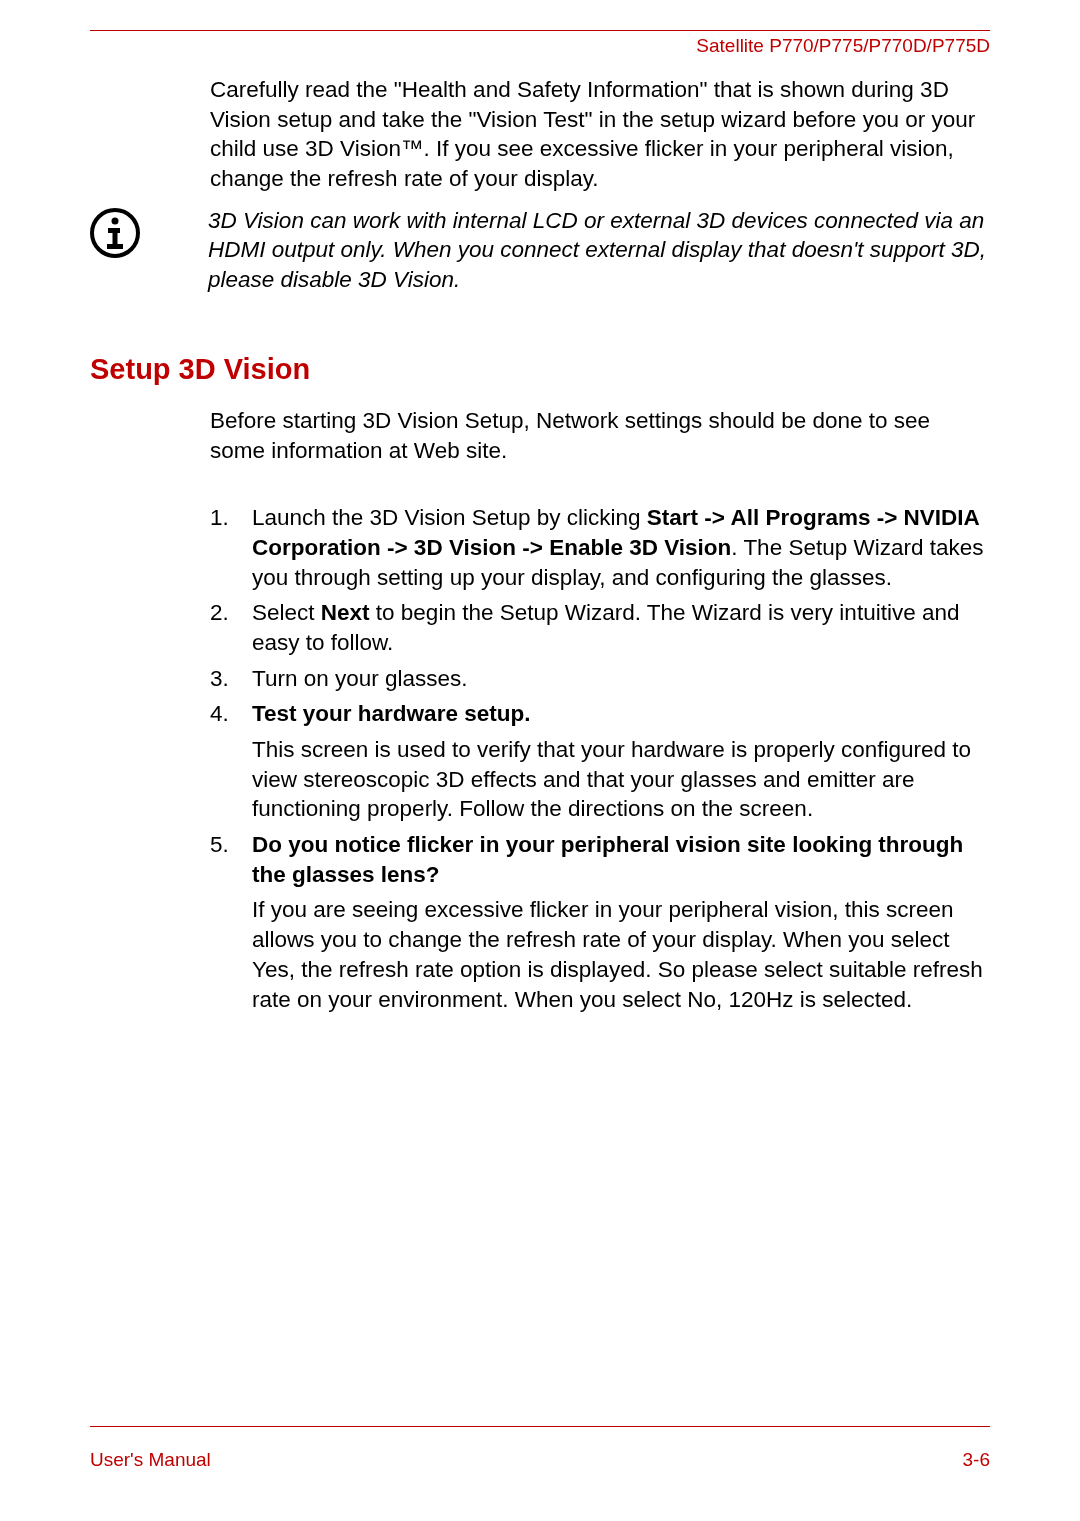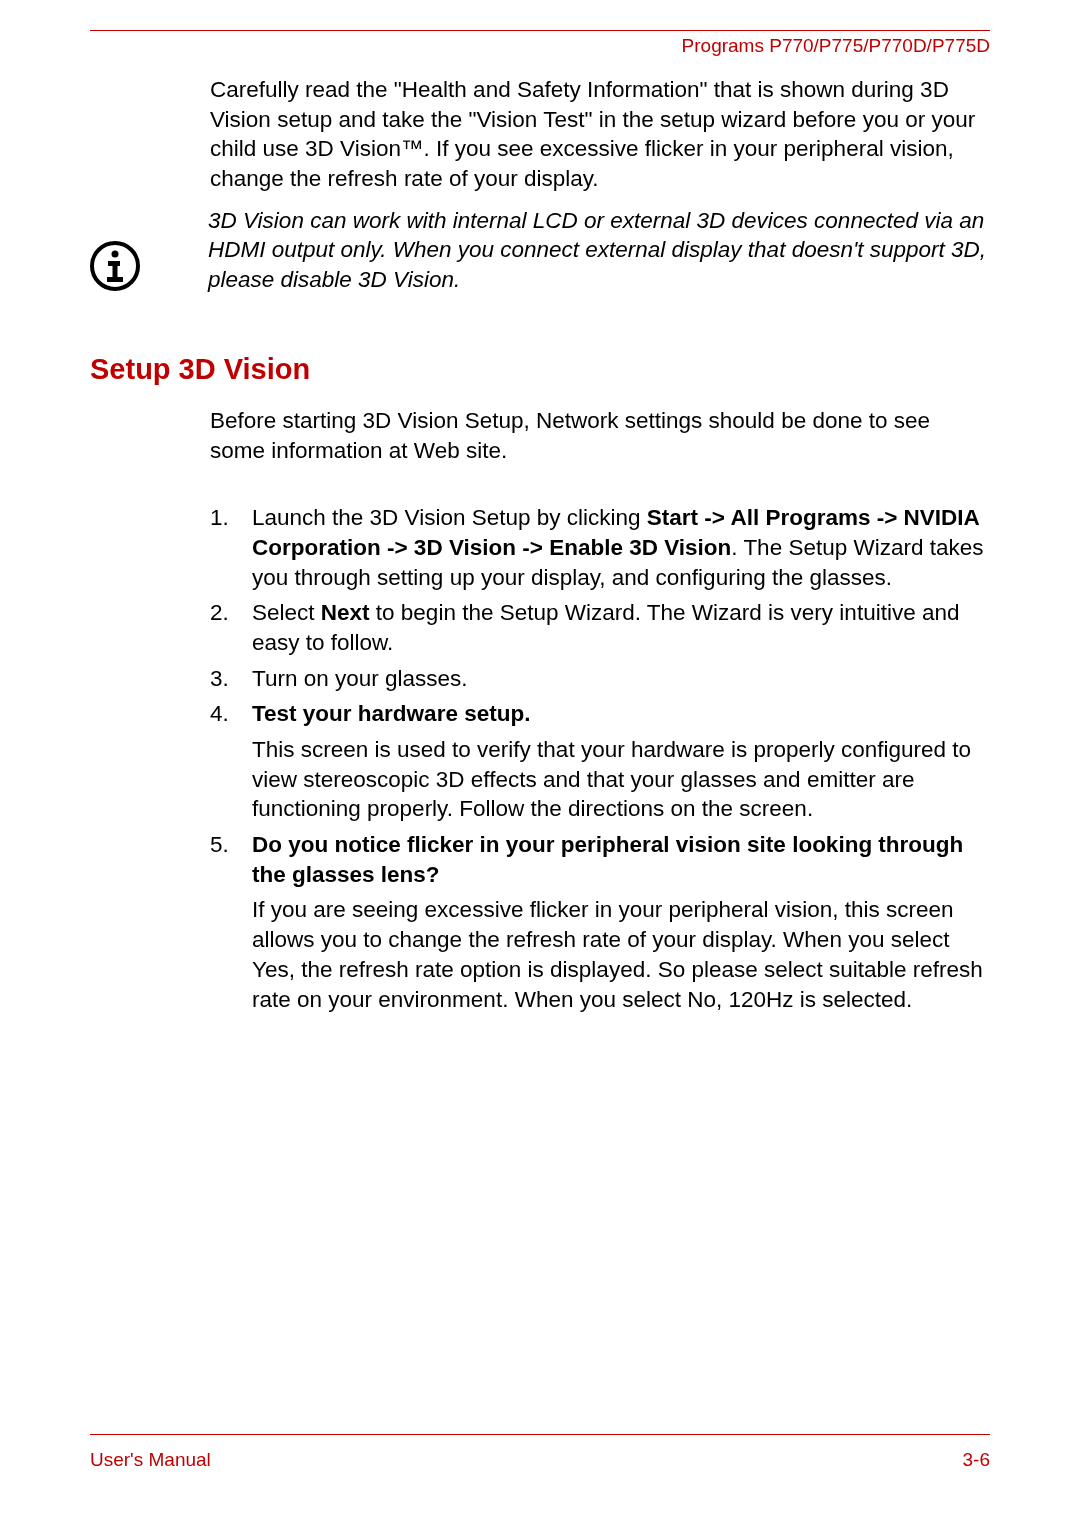--- a/index.html
+++ b/index.html
@@ -28,21 +28,21 @@
     margin-bottom: 18px;
   }
   .body-text {
     font-size: 22.5px;
     line-height: 1.32;
     margin-left: 120px;
     margin-bottom: 12px;
   }
   .note-row {
     display: flex;
-    align-items: flex-end;
+    align-items: flex-start;
     margin-bottom: 12px;
   }
   .note-icon {
     width: 50px;
     flex: 0 0 50px;
     margin-right: 18px;
     margin-top: 2px;
   }
   .note-icon svg { width: 50px; height: 50px; }
   .note-text {
@@ -81,34 +81,34 @@
   .step-sub {
     margin-top: 6px;
   }
   .bold { font-weight: bold; }
   .footer {
     position: absolute;
     bottom: 50px;
     left: 90px;
     right: 90px;
     border-top: 1.5px solid #c00000;
-    padding-top: 14px;
+    padding-top: 22px;
     color: #c00000;
     font-size: 19px;
     display: flex;
     justify-content: space-between;
   }
 </style>
 </head>
 <body>
 
 <div class="page">
 
   <div class="header-line"></div>
-  <div class="header-text">Programs P770/P775/P770D/P775D</div>
+  <div class="header-text">Satellite P770/P775/P770D/P775D</div>
 
   <p class="body-text">Carefully read the "Health and Safety Information" that is shown during 3D Vision setup and take the "Vision Test" in the setup wizard before you or your child use 3D Vision™. If you see excessive flicker in your peripheral vision, change the refresh rate of your display.</p>
 
   <div class="note-row">
     <div class="note-icon">
       <svg viewBox="0 0 50 50">
         <circle cx="25" cy="25" r="23" fill="none" stroke="#000" stroke-width="4"></circle>
         <circle cx="25" cy="13" r="3.5" fill="#000"></circle>
         <rect x="18" y="20" width="12" height="5" fill="#000"></rect>
         <rect x="22.5" y="20" width="5" height="18" fill="#000"></rect>

